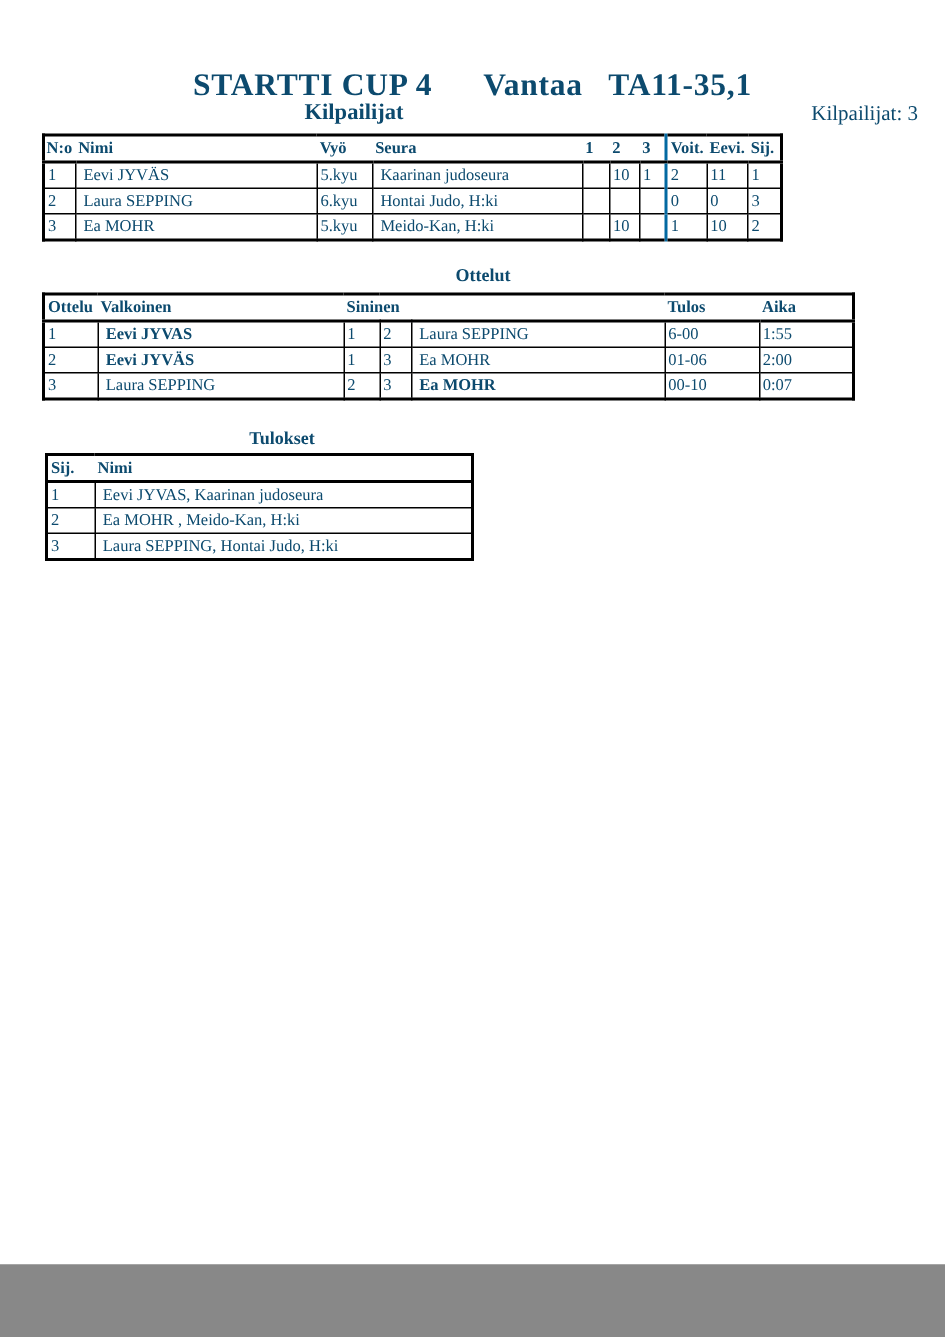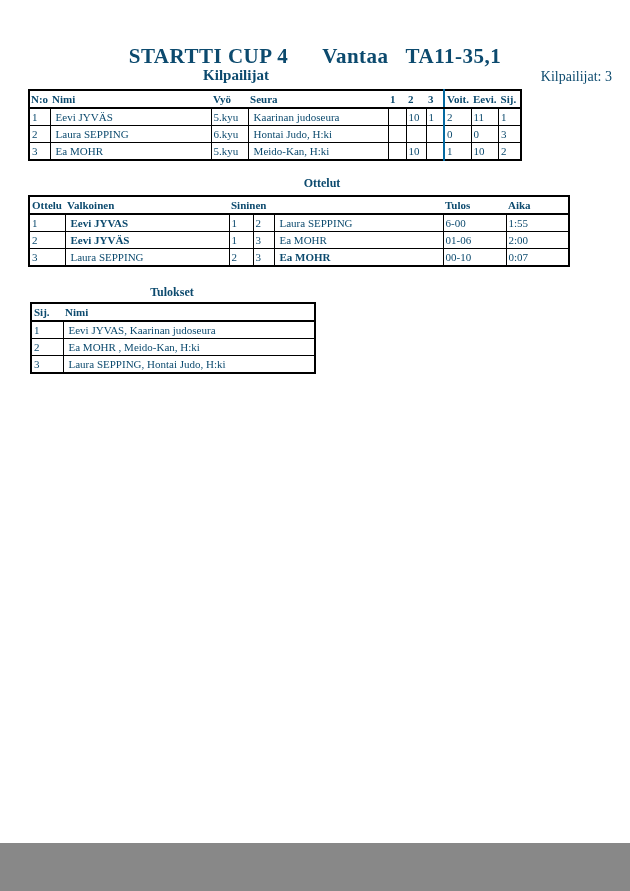--- a/index.html
+++ b/index.html
@@ -44,21 +44,21 @@
   td.thick-l, th.thick-l{border-left:2px solid #0369a1;}
   
   #tbl-competitors{left:28px;top:89px;}
   #tbl-matches{left:28px;top:195px;}
   #tbl-results{left:30px;top:302px;}
   .section-title{
     position:absolute;transform:translateX(-50%);
     font-size:12px;font-weight:bold;
   }
   #title-matches{left:298px;top:176px;margin-left:24px;}
-  #title-results{left:172px;top:285px;}
+  #title-results{left:188px;top:285px;}
 </style>
 </head>
 <body>
 
 <div class="page">
 
   <div class="main-title">
     <span>STARTTI CUP 4</span><span class="gap-lg"></span><span>Vantaa</span><span class="gap-sm"></span><span>TA11-35,1</span>
   </div>
   <div class="sub-title">Kilpailijat</div>

